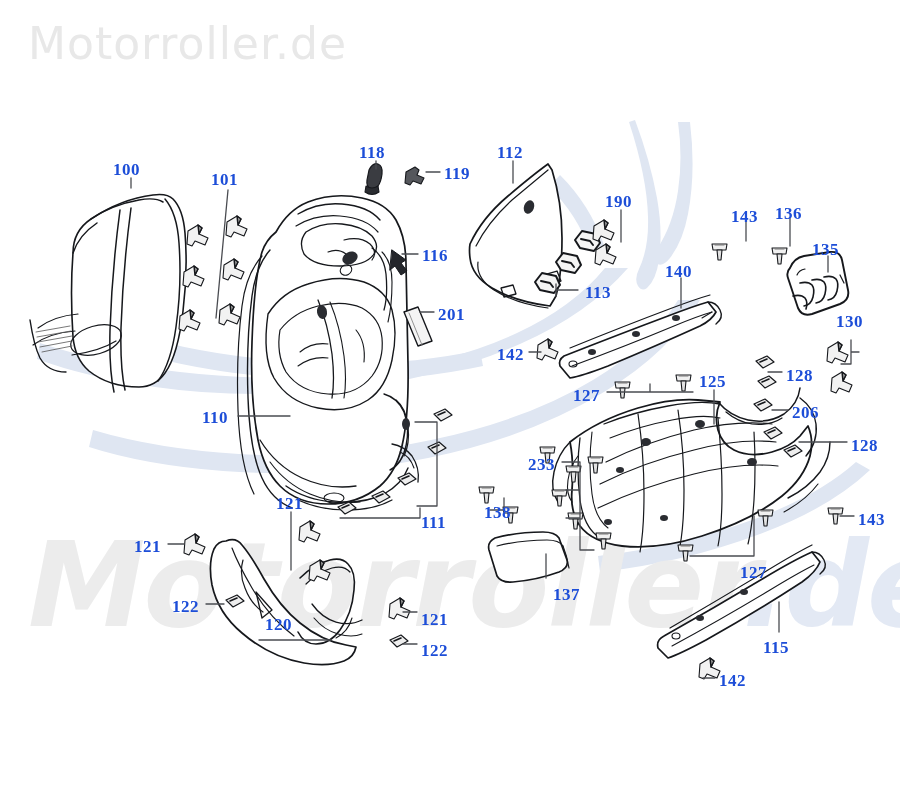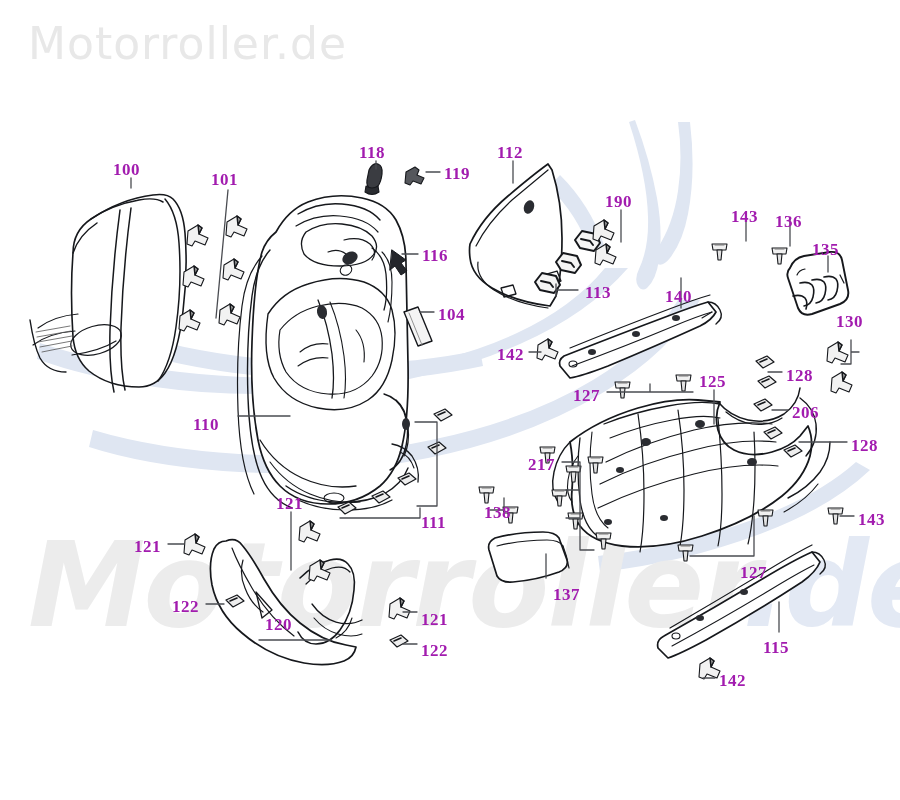--- a/index.html
+++ b/index.html
@@ -23,21 +23,21 @@
     position:absolute;left:28px;top:516px;
     font-family:"DejaVu Sans", sans-serif;
     font-weight:bold;font-style:italic;
     font-size:118px;letter-spacing:-2px;
     color:#ececec;white-space:nowrap;
     user-select:none;
   }
   .lbl{
     position:absolute;
     font-family:"Liberation Serif", serif;
-    font-size:17px;font-weight:bold;color:#a21caf;
+    font-size:17px;font-weight:bold;color:#1d4ed8;
     white-space:nowrap;user-select:none;
     letter-spacing:0.5px;
   }
 </style>
 </head>
 <body>
 
 <div id="stage">
 
   <svg width="900" height="800" viewBox="0 0 900 800">
@@ -361,47 +361,47 @@
         <path d="M529 352 h12"></path>
         <path d="M715 678 h-12"></path>
         <path d="M746 221 v20"></path>
         <path d="M854 516 h-14"></path>
       </g>
     </g>
   </svg>
 
   <div class="lbl" style="left:113px;top:160px;">100</div>
   <div class="lbl" style="left:211px;top:170px;">101</div>
-  <div class="lbl" style="left:193px;top:408px;margin-top:7px;">110</div>
+  <div class="lbl" style="left:202px;top:408px;">110</div>
   <div class="lbl" style="left:421px;top:513px;">111</div>
   <div class="lbl" style="left:497px;top:143px;">112</div>
   <div class="lbl" style="left:585px;top:283px;">113</div>
   <div class="lbl" style="left:605px;top:192px;">190</div>
   <div class="lbl" style="left:422px;top:246px;">116</div>
-  <div class="lbl" style="left:438px;top:305px;">104</div>
+  <div class="lbl" style="left:438px;top:305px;">201</div>
   <div class="lbl" style="left:359px;top:143px;">118</div>
   <div class="lbl" style="left:444px;top:164px;">119</div>
   <div class="lbl" style="left:225px;top:615px;margin-left:40px;">120</div>
   <div class="lbl" style="left:276px;top:494px;">121</div>
   <div class="lbl" style="left:134px;top:537px;">121</div>
   <div class="lbl" style="left:421px;top:610px;">121</div>
   <div class="lbl" style="left:172px;top:597px;">122</div>
   <div class="lbl" style="left:421px;top:641px;">122</div>
   <div class="lbl" style="left:699px;top:372px;">125</div>
-  <div class="lbl" style="left:528px;top:455px;">217</div>
+  <div class="lbl" style="left:528px;top:455px;">233</div>
   <div class="lbl" style="left:573px;top:386px;">127</div>
   <div class="lbl" style="left:740px;top:563px;">127</div>
   <div class="lbl" style="left:786px;top:366px;">128</div>
   <div class="lbl" style="left:851px;top:436px;">128</div>
   <div class="lbl" style="left:792px;top:403px;">206</div>
   <div class="lbl" style="left:836px;top:312px;">130</div>
   <div class="lbl" style="left:812px;top:240px;">135</div>
-  <div class="lbl" style="left:775px;top:204px;margin-top:8px;">136</div>
+  <div class="lbl" style="left:775px;top:204px;">136</div>
   <div class="lbl" style="left:530px;top:585px;margin-left:23px;">137</div>
   <div class="lbl" style="left:484px;top:503px;">138</div>
-  <div class="lbl" style="left:665px;top:262px;margin-top:25px;">140</div>
+  <div class="lbl" style="left:665px;top:262px;">140</div>
   <div class="lbl" style="left:763px;top:638px;">115</div>
   <div class="lbl" style="left:497px;top:345px;">142</div>
   <div class="lbl" style="left:719px;top:671px;">142</div>
   <div class="lbl" style="left:731px;top:207px;">143</div>
   <div class="lbl" style="left:858px;top:510px;">143</div>
 
 </div>
 
 </body></html>

